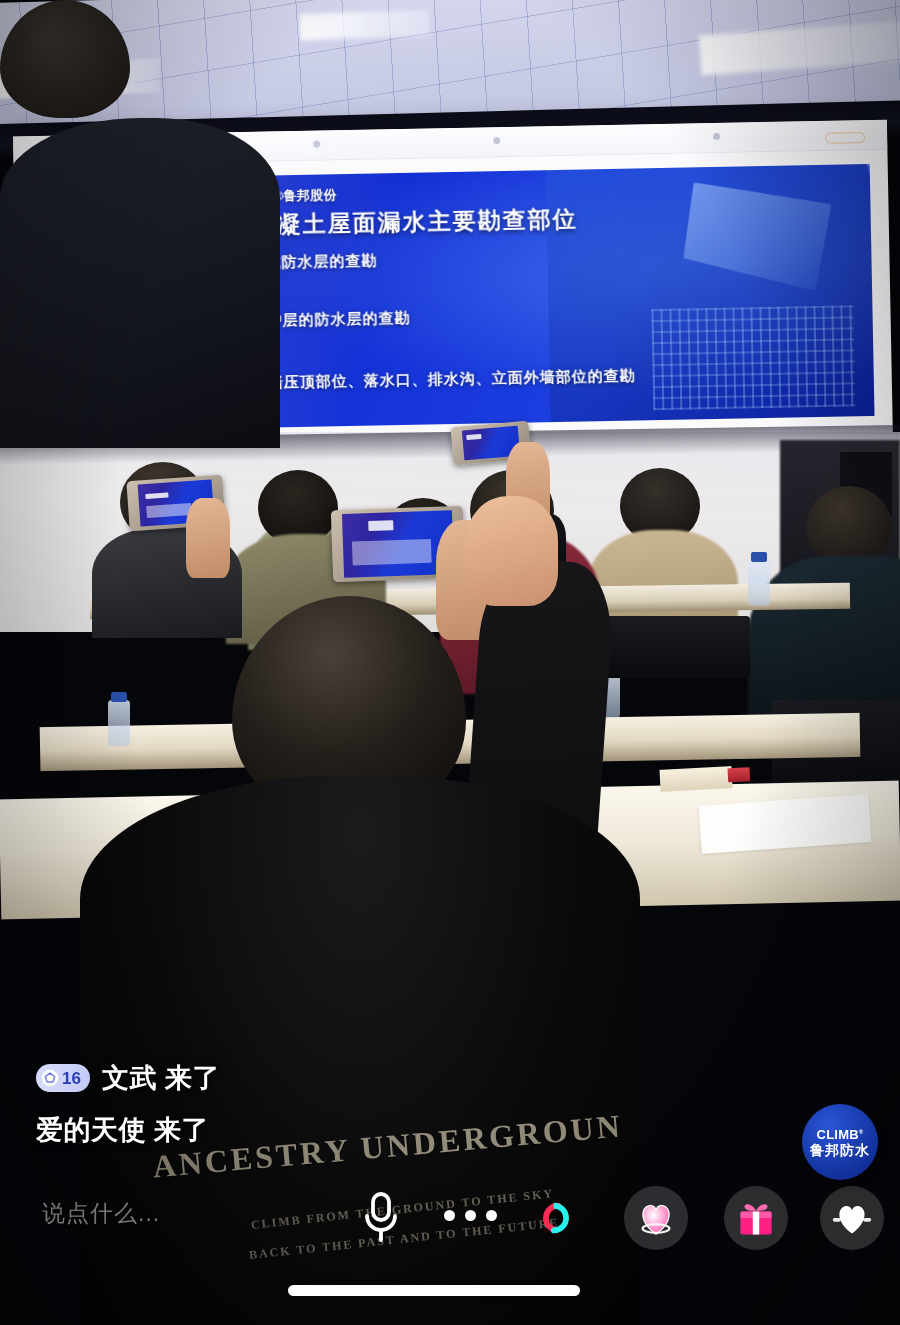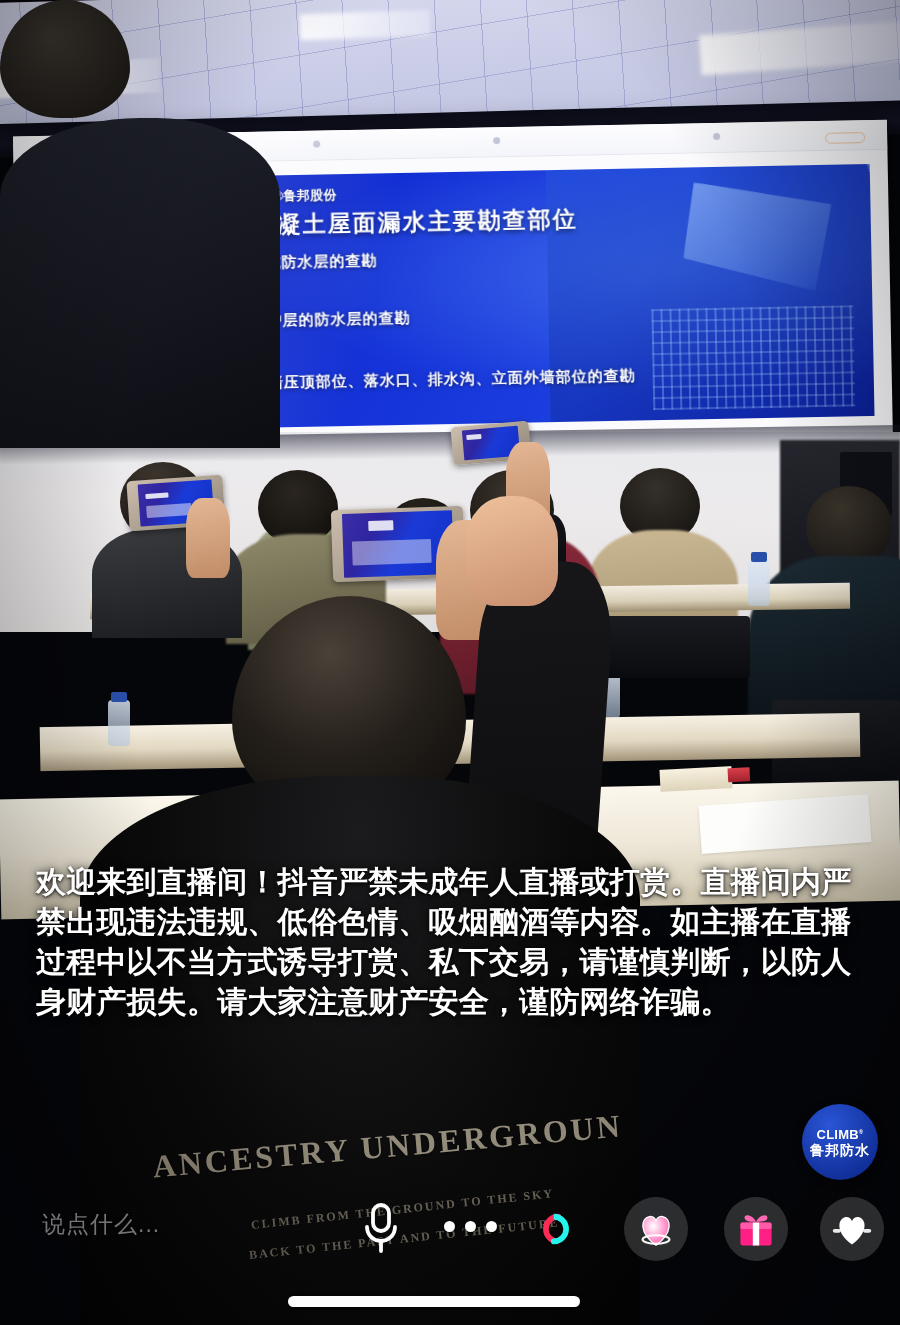--- a/index.html
+++ b/index.html
@@ -383,21 +383,21 @@
   .wm-en {
     color:#fff; font-size:13px; font-weight:800; letter-spacing:.2px; line-height:1;
   }
   .wm-en sup { font-size:6px; vertical-align:super; }
   .wm-cn {
     color:#fff; font-size:14px; font-weight:800; letter-spacing:1px; line-height:1;text-align:right;
   }
 
   
   .bottombar {
-    position:absolute; left:0; bottom:0; width:868px; height:140px;padding-left:40px;
+    position:absolute; left:0; bottom:11px; width:868px; height:140px;padding-left:40px;
   }
   .say-input {
     position:absolute; left:42px; top:26px;
     color:rgba(255,255,255,.92); font-size:23px; font-weight:400;
     letter-spacing:1px; text-shadow:0 1px 3px rgba(0,0,0,.9);
     background:transparent; border:none; outline:none; width:270px;
   }
   .mic-btn {
     position:absolute; left:356px; top:16px; width:50px; height:56px;
   }
@@ -548,22 +548,39 @@
     <div class="fg-body"></div>
     <div class="shirt-text">ANCESTRY UNDERGROUND</div>
     <div class="shirt-sub">CLIMB FROM THE GROUND TO THE SKY</div>
     <div class="shirt-sub shirt-sub2">BACK TO THE PAST AND TO THE FUTURE</div>
 
     <div class="vignette"></div>
   </div>
 
   <div class="overlay">
 
-    <div class="announce">欢迎来到直播间！抖音严禁未成年人直播或打赏。直播间内严禁出现违法违规、低俗色情、吸烟酗酒等内容。如主播在直播过程中以不当方式诱导打赏、私下交易，请谨慎判断，以防人身财产损失。请大家注意财产安全，谨防网络诈骗。</div>
-
+
+    <div class="comments">
+
+      <div class="comment-row">
+        <span class="lvl-badge">
+          <svg class="pent-icon" viewBox="0 0 24 24">
+            <circle cx="12" cy="12" r="11" fill="#ffffff"></circle>
+            <path d="M12 5.4 L18.3 10.0 L15.9 17.4 L8.1 17.4 L5.7 10.0 Z" fill="none" stroke="#6d7ce8" stroke-width="1.9" stroke-linejoin="round"></path>
+          </svg>
+          <span class="lvl-num">16</span>
+        </span>
+        <span class="comment-text">文武 来了</span>
+      </div>
+
+      <div class="comment-row">
+        <span class="comment-text">爱的天使 来了</span>
+      </div>
+
+    </div>
 
     <div class="watermark">
       <div class="wm-en">
         <span>CLIMB</span><sup>®</sup>
       </div>
       <div class="wm-cn">鲁邦防水</div>
     </div>
 
     <div class="bottombar">
 

